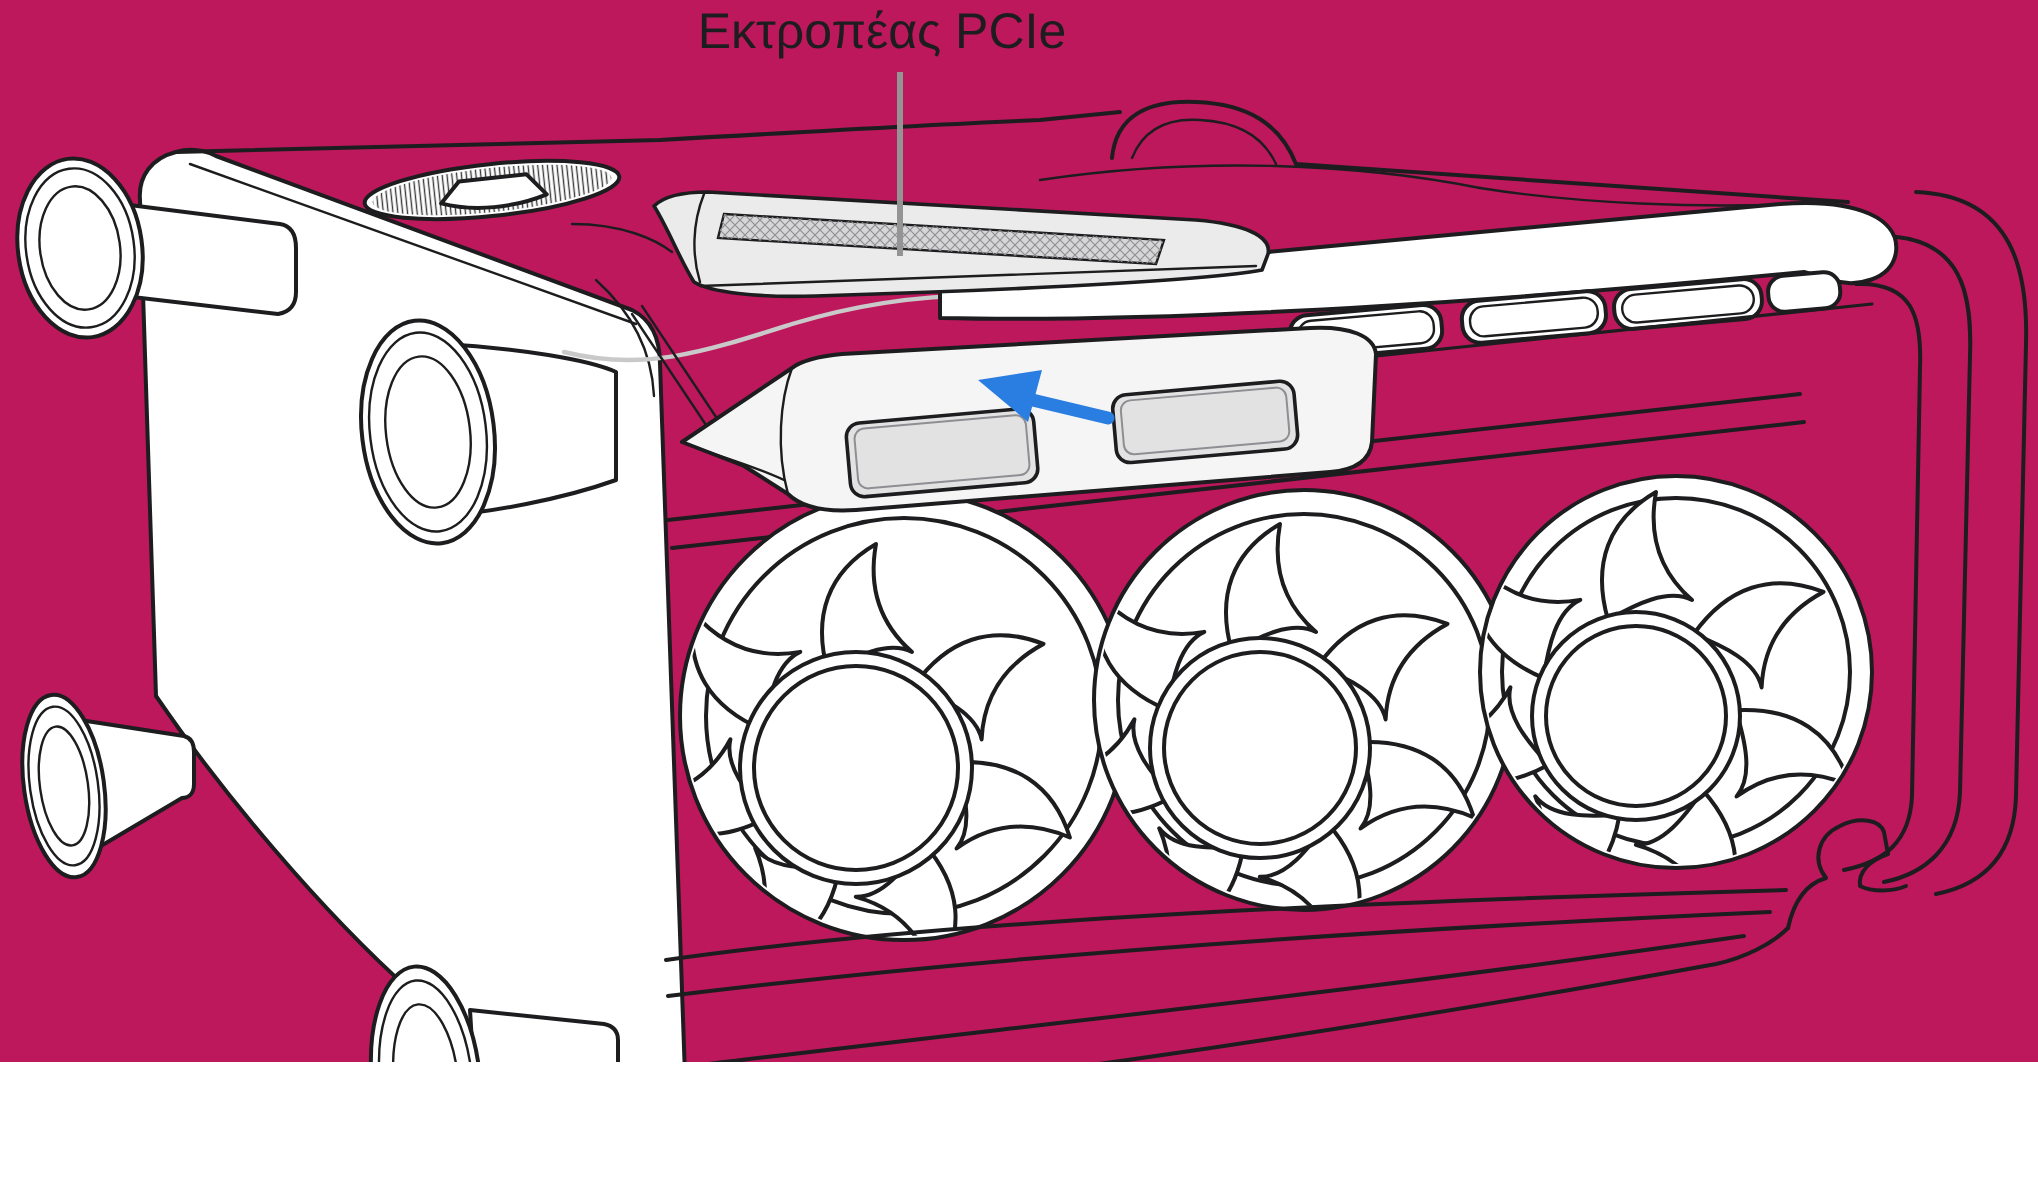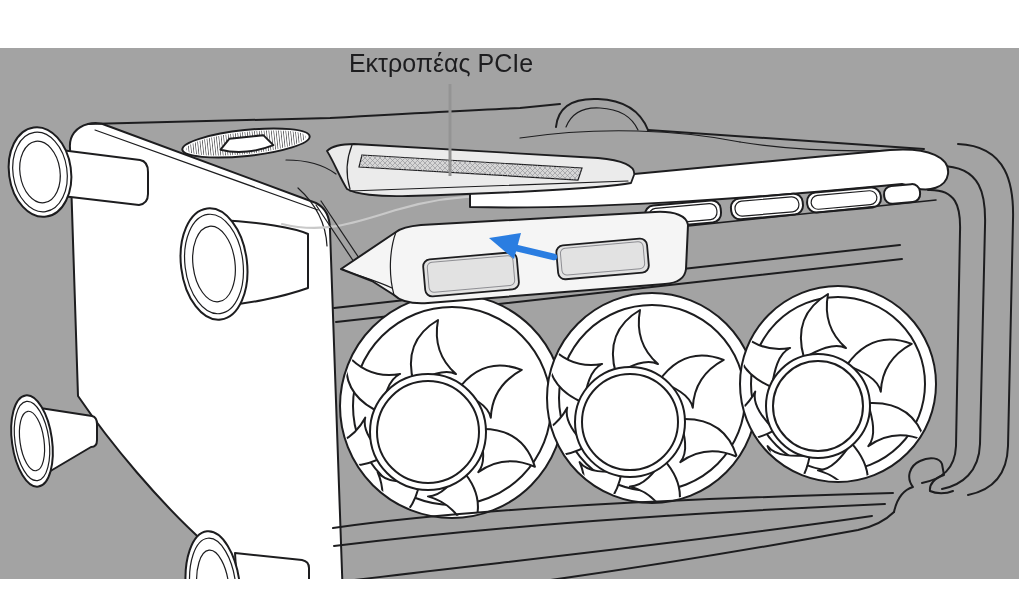--- a/index.html
+++ b/index.html
@@ -1,17 +1,17 @@
 <!DOCTYPE html>
 <html><head>
 <meta charset="utf-8">
 <style>
   html,body{margin:0;padding:0;background:#fff;}
-  .stage{position:relative;width:1019px;height:531px;background:#a3a3a3;overflow:hidden;
-         font-family:"Liberation Sans",sans-serif;margin-top:48px;}
+  .stage{position:relative;width:1019px;height:531px;background:#be185d;overflow:hidden;
+         font-family:"Liberation Sans",sans-serif;}
   .stage svg{position:absolute;left:0;top:0;}
   .ln{fill:none;stroke:#1d1d1f;stroke-width:2;stroke-linecap:round;stroke-linejoin:round;}
   .thin{stroke-width:1.2;}
   .med{stroke-width:1.6;}
   .w{fill:#ffffff;stroke:#1d1d1f;stroke-width:2;stroke-linejoin:round;stroke-linecap:round;}
   .soft{fill:none;stroke:#c9c9c9;stroke-width:2.2;stroke-linecap:round;}
   .callout-text{font-size:25px;fill:#1d1d1f;}
 </style>
 </head>
 <body>

